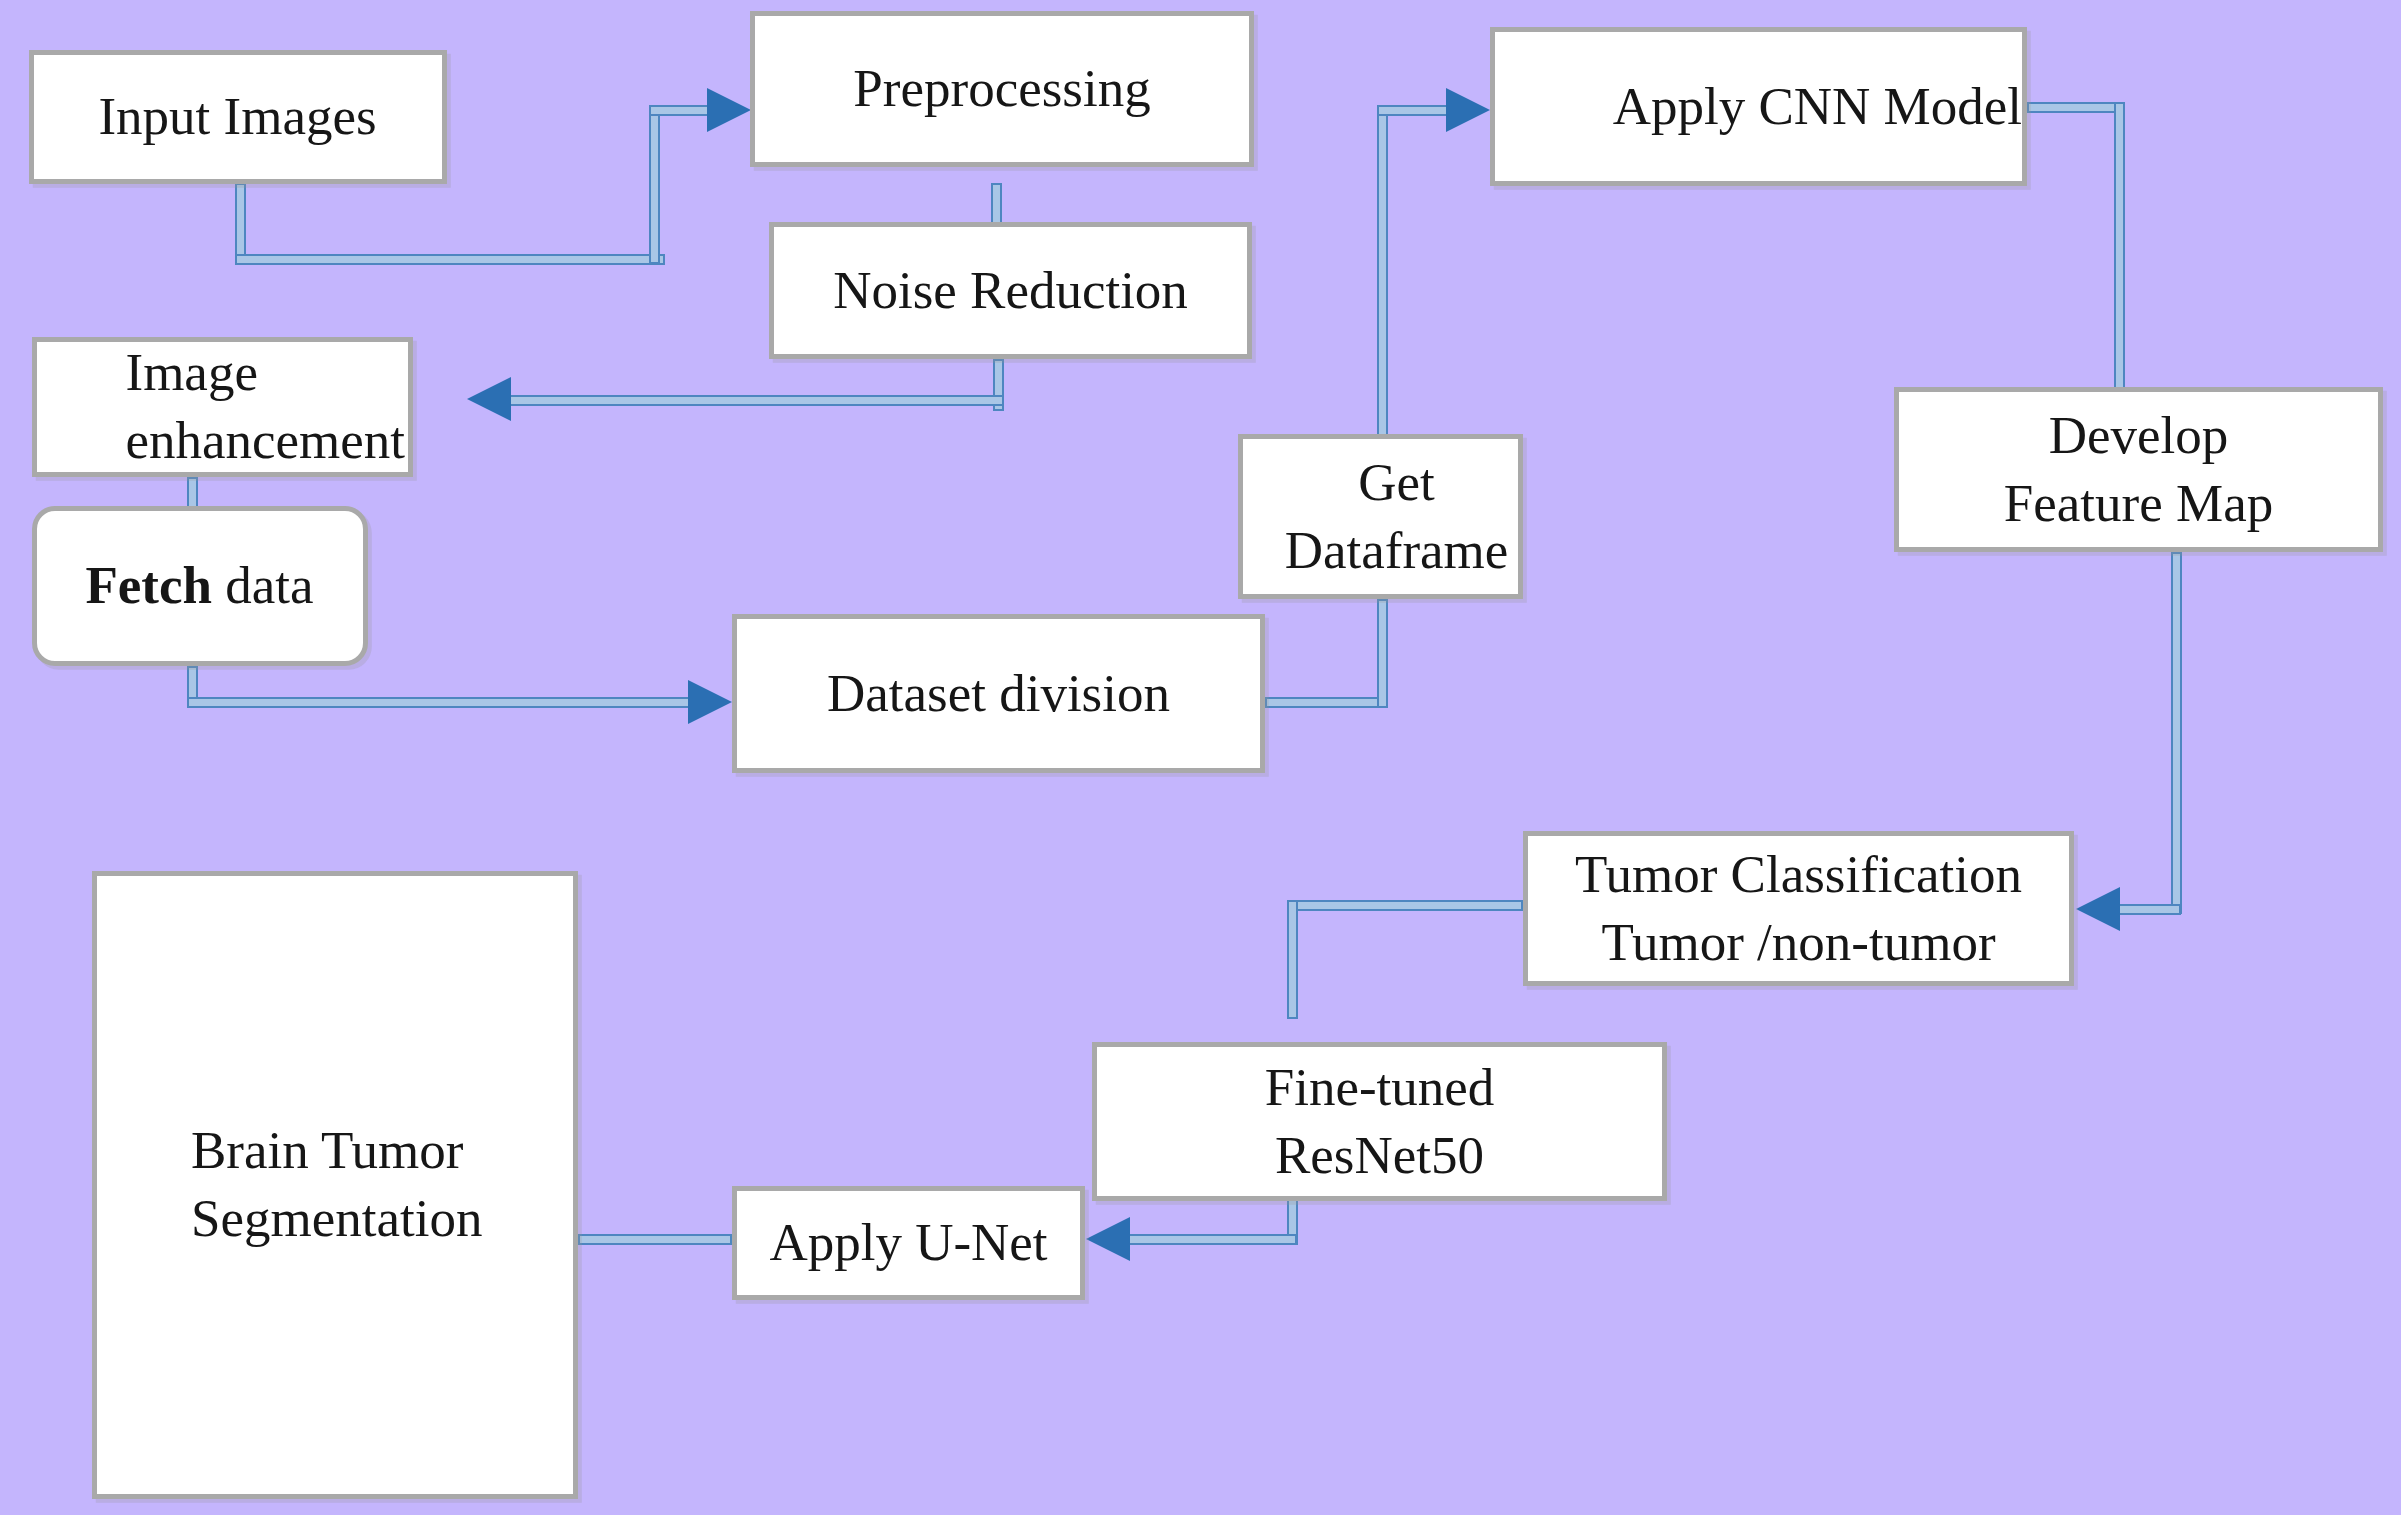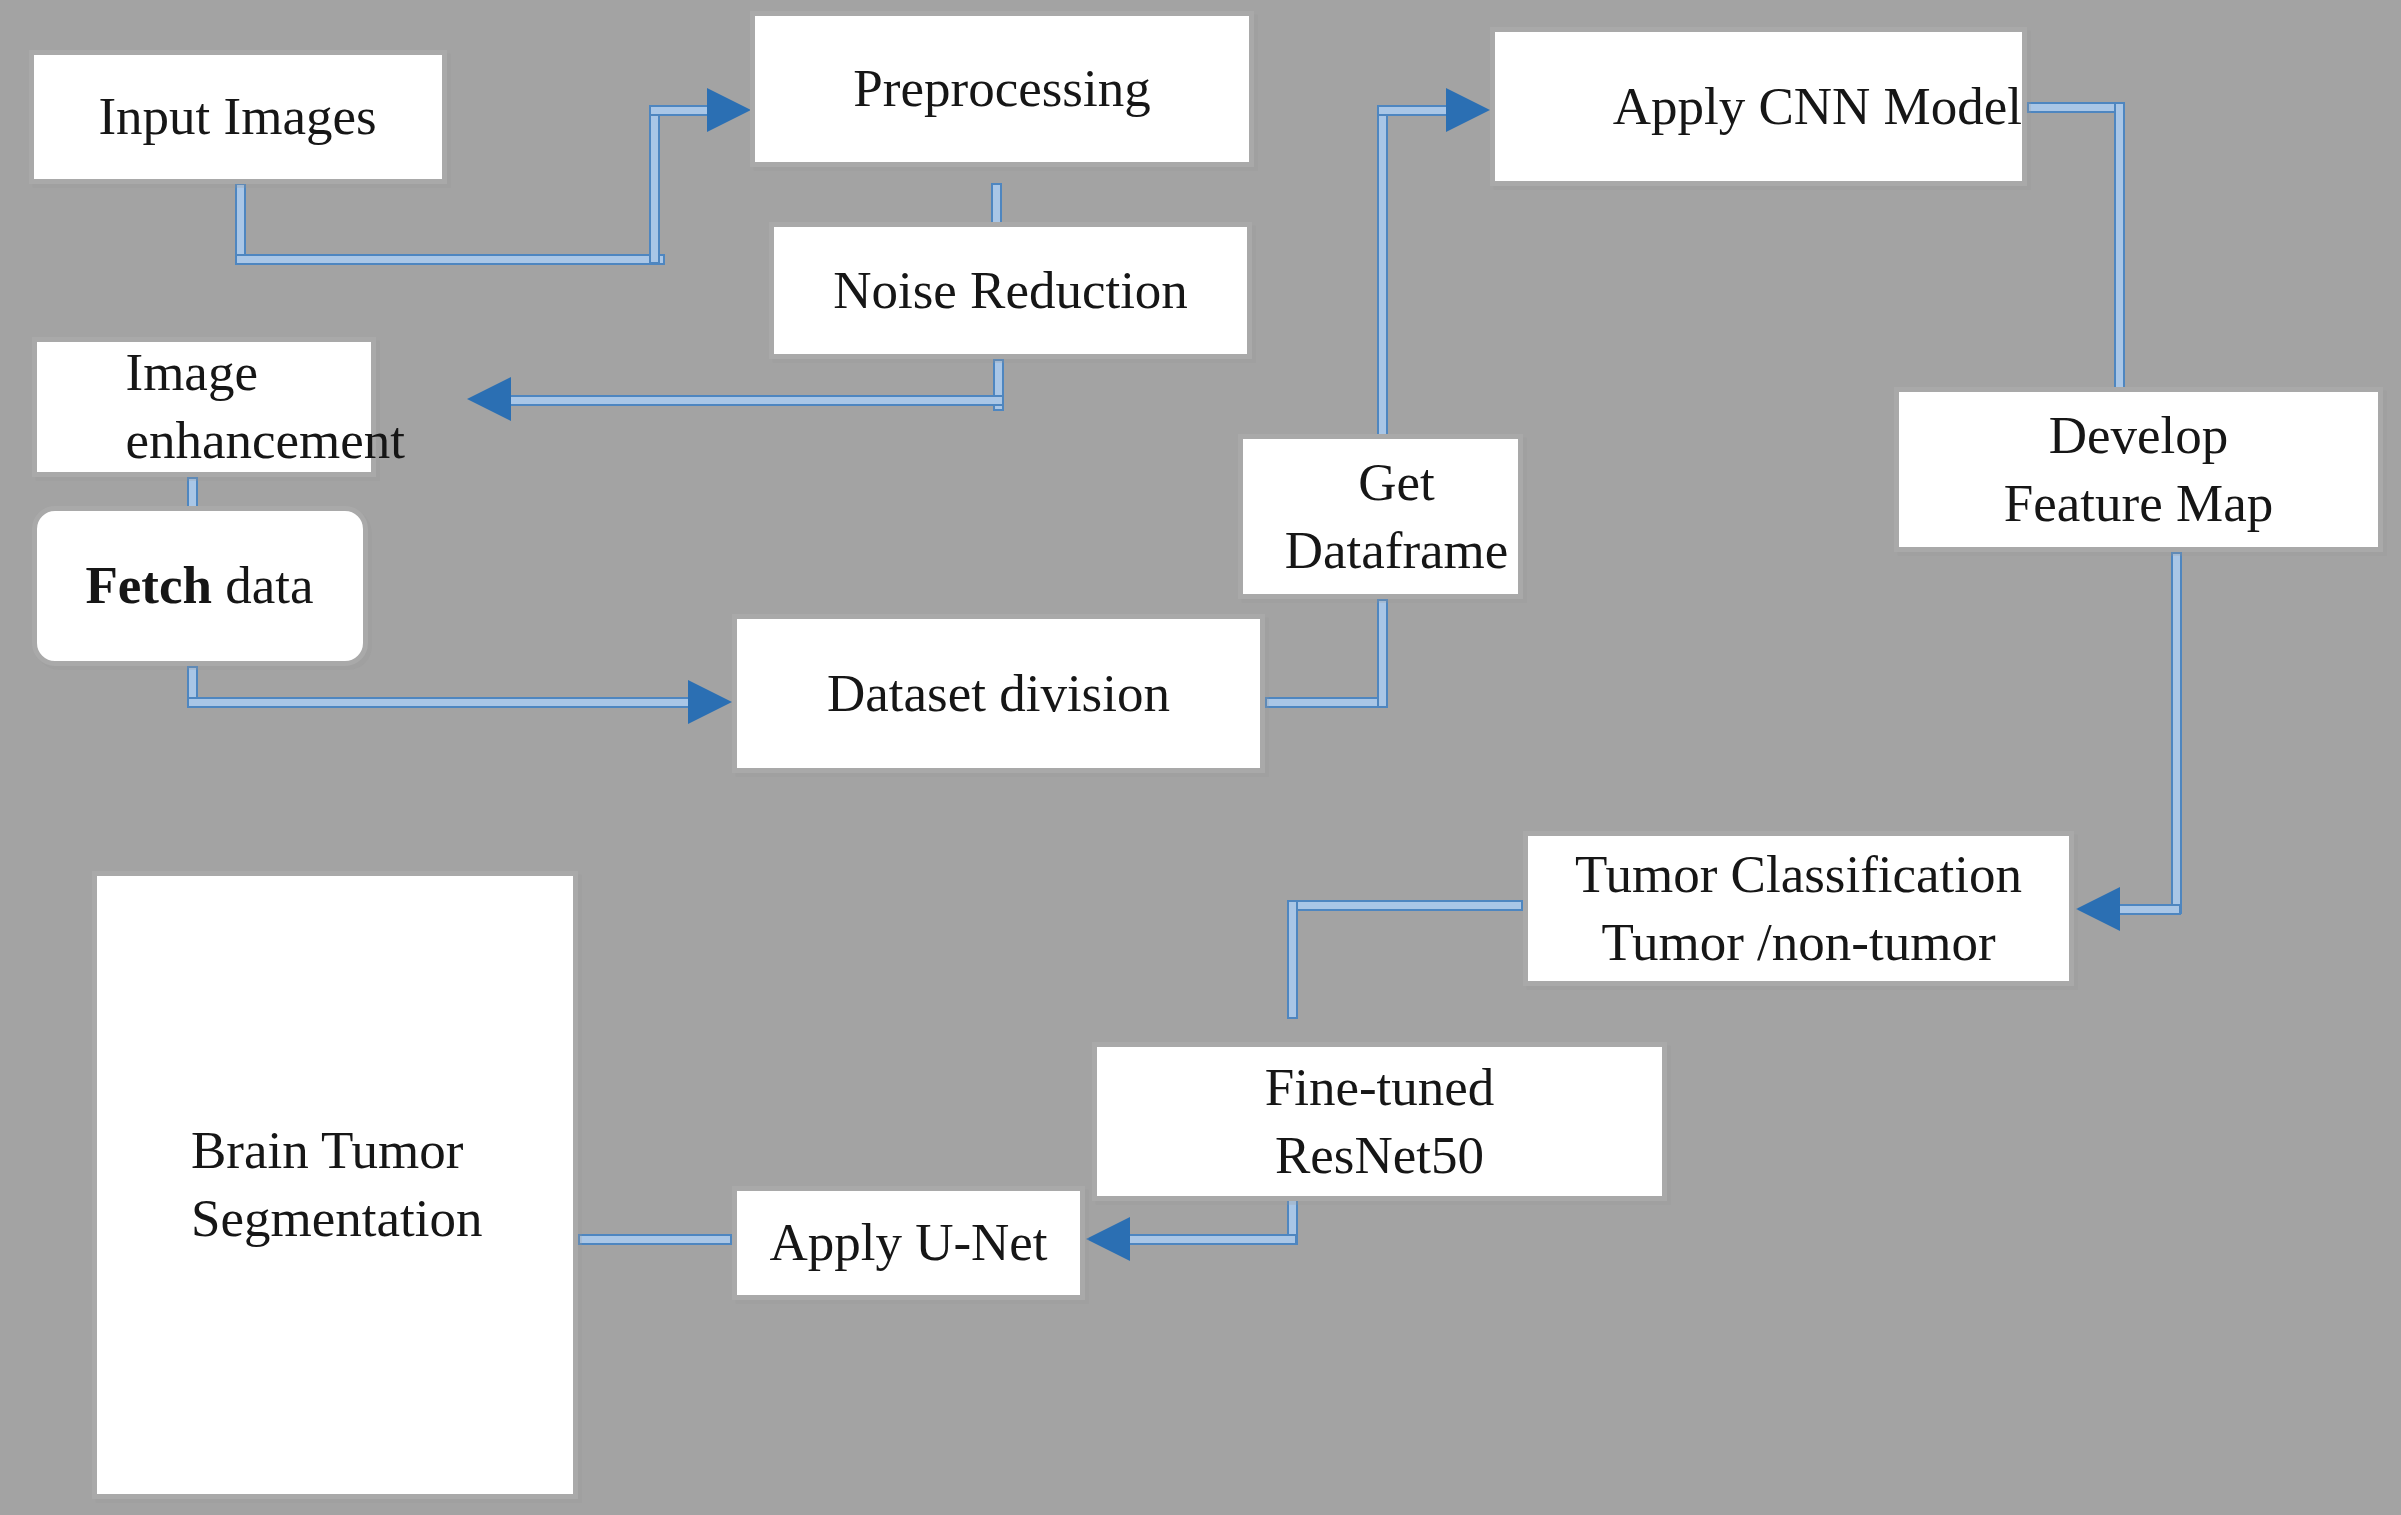--- a/index.html
+++ b/index.html
@@ -1,20 +1,20 @@
 <!DOCTYPE html>
 <html style="font-size:12px"><head>
 <meta charset="utf-8">
 <style>
   html,body{margin:0;padding:0;background:#ffffff;}
   #canvas{
     position:relative;
     width:2401px;
     height:1515px;
-    background:#a3a3a3;
+    background:#c4b5fd;
     font-family:"Liberation Serif", serif;
     overflow:hidden;
   }
   .node{
     position:absolute;
     background:#ffffff;
     border:5.3px solid #a9a9a9;
     box-sizing:border-box;
     display:flex;
     align-items:center;
@@ -46,21 +46,21 @@
     border-top:22.5px solid transparent;
     border-bottom:22.5px solid transparent;
     border-right:44px solid #2b6fb3;
   }
   .bold{font-weight:bold;}
 
   
   #n-input-images        {left:28.5px;   top:50px;   width:418px; height:134px;}
   #n-preprocessing       {left:750px; top:11px;   width:504px; height:156px;}
   #n-noise-reduction     {left:769px; top:222px;  width:483px; height:137px;}
-  #n-image-enhancement   {left:31.5px;   top:337px;  width:344px; height:140px; padding-left:89px;}
+  #n-image-enhancement   {left:31.5px;   top:337px;  width:381px; height:140px; padding-left:89px;}
   #n-fetch-data          {left:31.5px;   top:506px;  width:336px; height:160px;border-radius:23px;}
   #n-dataset-division    {left:732px;  top:614px;  width:533px; height:159px;}
   #n-get-dataframe       {left:1238px; top:434px;  width:285px; height:165px;padding-left:32px;}
   #n-apply-cnn           {left:1490px; top:27px;   width:537px; height:159px;justify-content:flex-end;}
   #n-develop-feature-map {left:1894px; top:387px;  width:489px; height:165px;}
   #n-tumor-classification{left:1523px; top:831px; width:551px; height:155px;}
   #n-fine-tuned-resnet50 {left:1049px; top:1042px; width:575px; height:159px;margin-left:43px;}
   #n-apply-unet          {left:732px;  top:1186px; width:353px; height:114px;}
   #n-brain-tumor-seg     {left:92px;  top:871px; width:486px; height:628px; padding-left:94px;}
 </style>

